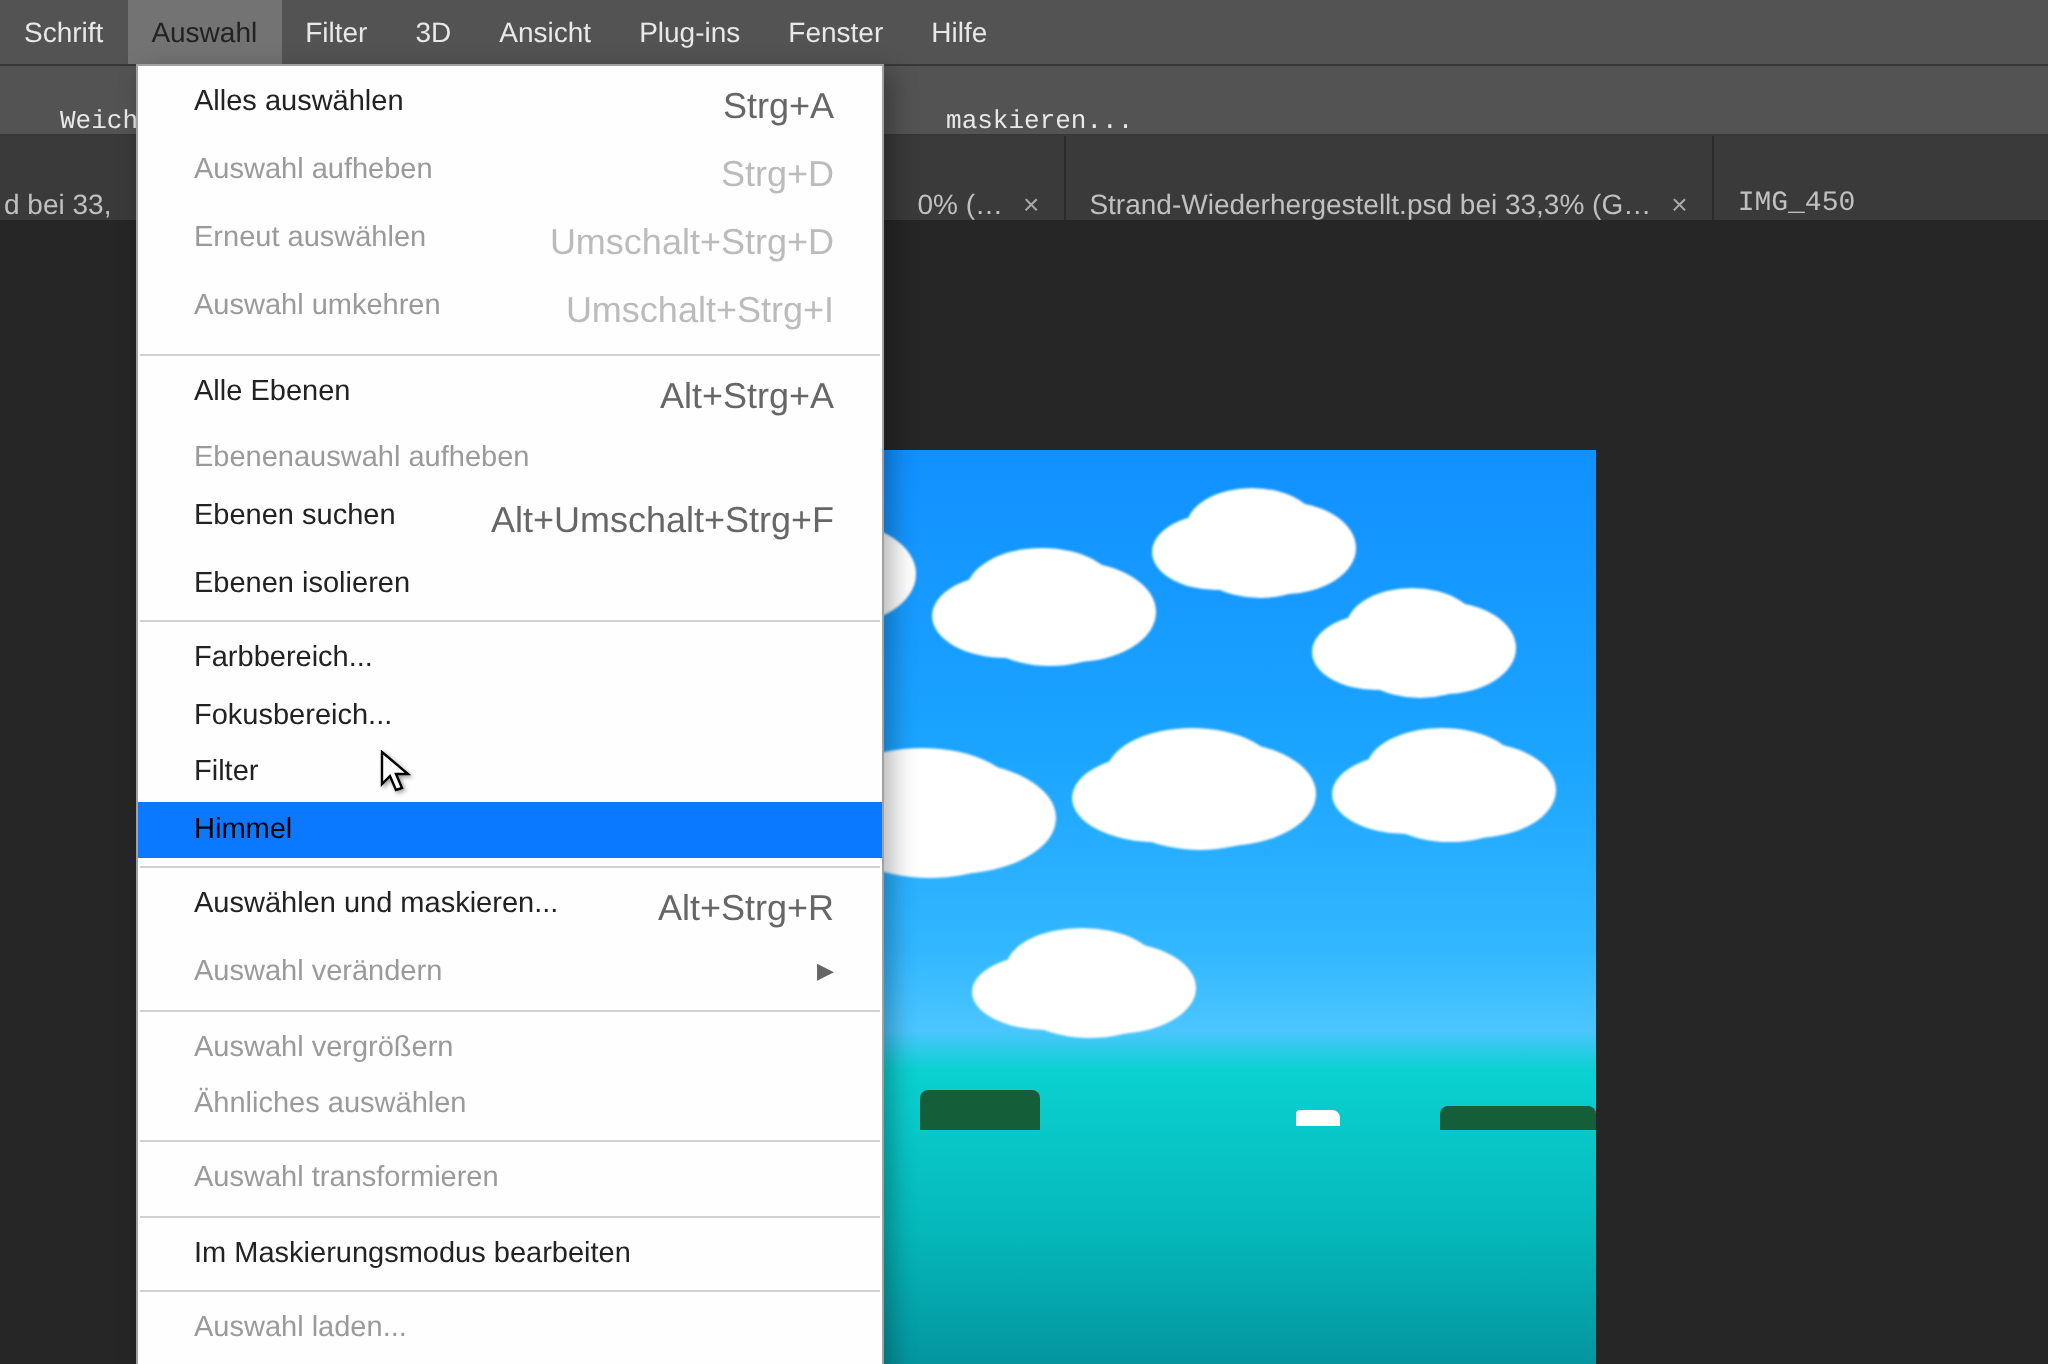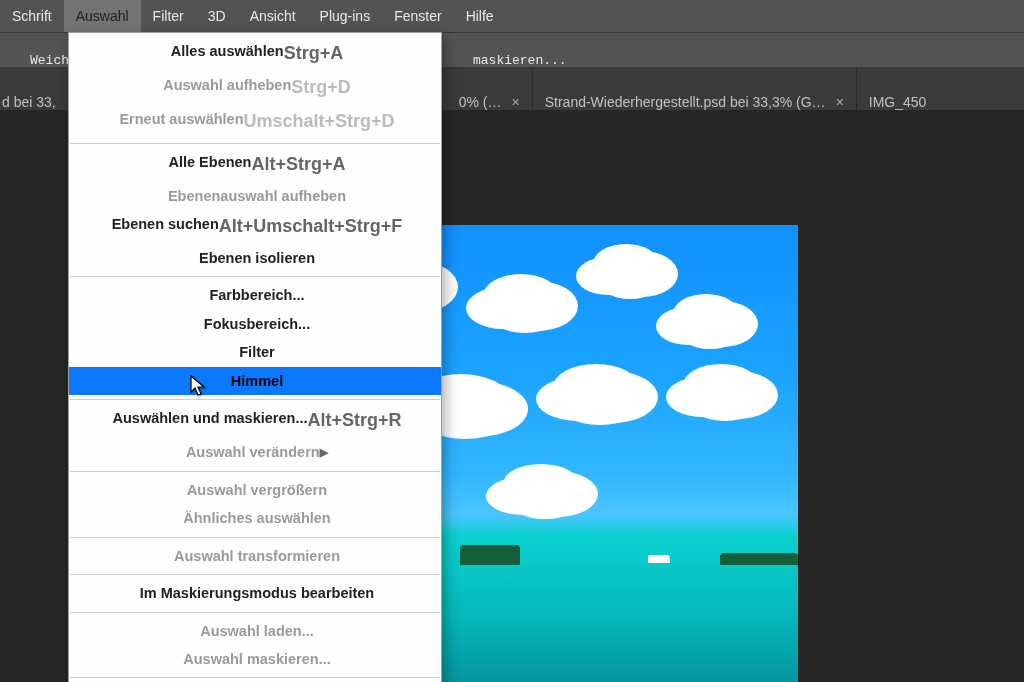--- a/index.html
+++ b/index.html
@@ -119,25 +119,24 @@
     background: #fefefe;
     color: #222;
     border: 1px solid #a0a0a0;
     box-shadow: 4px 4px 12px rgba(0,0,0,0.3);
     z-index: 10;
     font-size: 14.5px;
     padding: 4px 0;
   }
   .menu-item {
     display: flex;
-    justify-content: center;
+    justify-content: space-between;
     padding: 3px 24px 3px 28px;
     cursor: default;
     line-height: 1.55;
-    font-weight: bold;
   }
   .menu-item.highlight {
     background: #0a78ff;
     color: #000000;
   }
   .menu-item.disabled {
     color: #9a9a9a;
   }
   .menu-item .shortcut {
     color: #666;
@@ -188,21 +187,21 @@
     <span>d bei 33,</span>
   </div>
   <div class="tab" style="margin-left:378px;">
     <span>0% (…</span>
     <span class="close">×</span>
   </div>
   <div class="tab">
     <span>Strand-Wiederhergestellt.psd bei 33,3% (G…</span>
     <span class="close">×</span>
   </div>
-  <div class="tab" style="border-right:none;">
+  <div class="tab" style="border-right:none;font-family:Liberation Mono, monospace;">
     <span>IMG_450</span>
   </div>
 </div>
 
 <div class="canvas-area">
   <div class="beach">
 
     <div class="cloud" style="left:20px; top:70px; width:50px; height:30px;"></div>
     <div class="cloud" style="left:110px; top:40px; width:70px; height:40px;"></div>
     <div class="cloud" style="left:230px; top:60px; width:70px; height:38px;"></div>
@@ -230,20 +229,24 @@
     <span class="shortcut">Strg+A</span>
   </div>
   <div class="menu-item disabled">
     <span>Auswahl aufheben</span>
     <span class="shortcut">Strg+D</span>
   </div>
   <div class="menu-item disabled">
     <span>Erneut auswählen</span>
     <span class="shortcut">Umschalt+Strg+D</span>
   </div>
+  <div class="menu-item disabled">
+    <span>Auswahl umkehren</span>
+    <span class="shortcut">Umschalt+Strg+I</span>
+  </div>
   <div class="sep"></div>
 
   <div class="menu-item">
     <span>Alle Ebenen</span>
     <span class="shortcut">Alt+Strg+A</span>
   </div>
   <div class="menu-item disabled">
     <span>Ebenenauswahl aufheben</span>
     <span class="shortcut"></span>
   </div>

